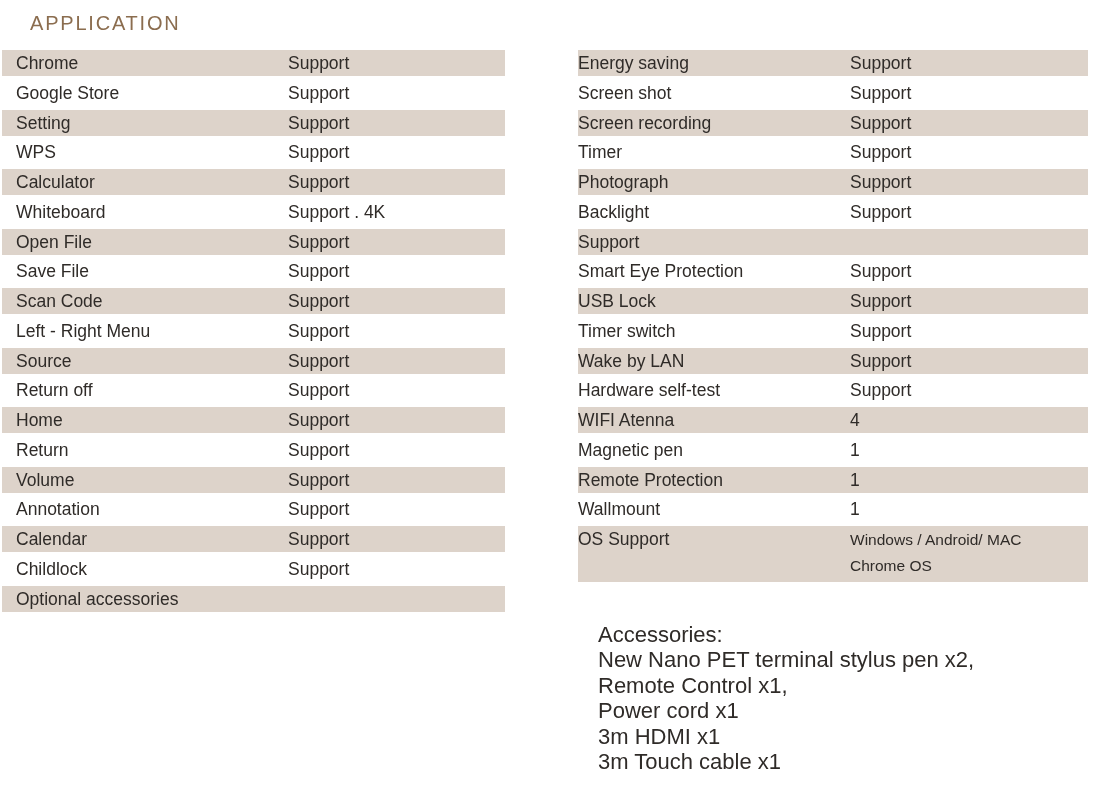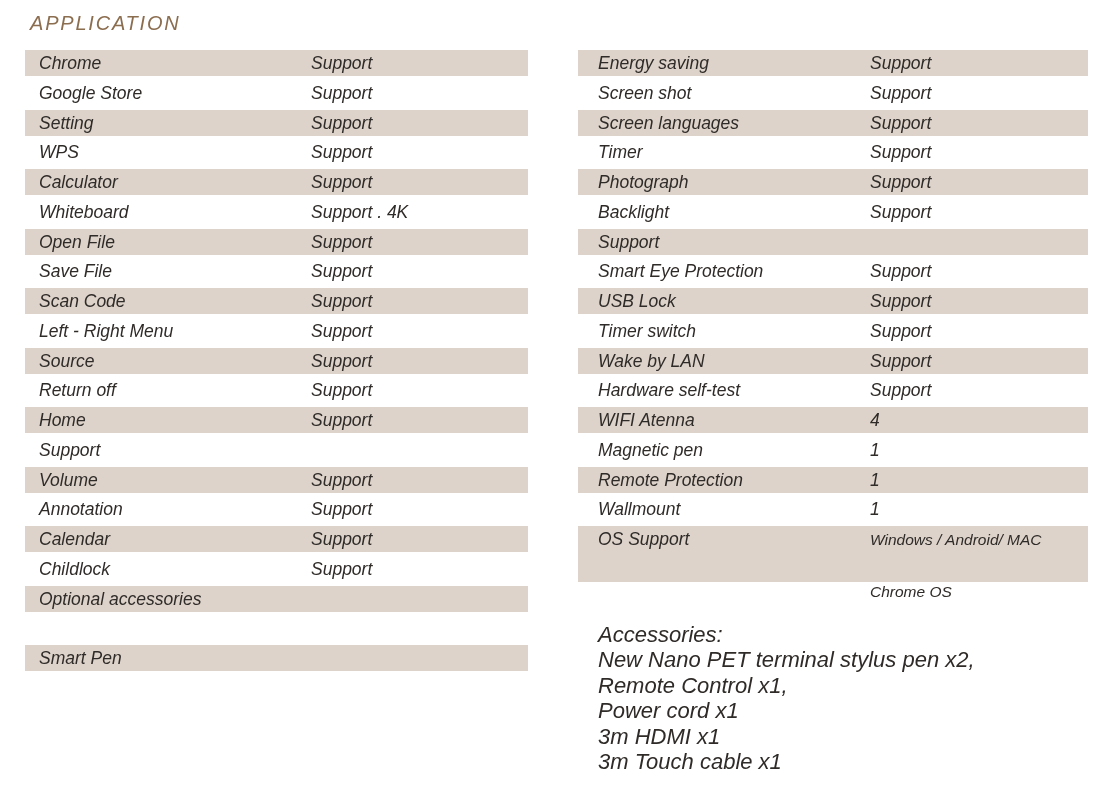--- a/index.html
+++ b/index.html
@@ -9,57 +9,55 @@
   }
   *{ margin:0; padding:0; box-sizing:border-box; }
   html,body{ background:#ffffff; }
   body{ font-family:"Liberation Sans", sans-serif; color:var(--text); }
   .page{
     position:relative;
     width:1099px;
     height:785px;
     background:#ffffff;
     overflow:hidden;
-    font-style:italic;
   }
   .title{
     position:absolute;
     left:30px; top:12px;
     font-size:20px;
     font-weight:400;
     letter-spacing:1.8px;
     color:var(--brown);
   }
   .table{
     position:absolute;
     top:50px;
   }
-  .table.left{ left:25px; width:503px; }
+  .table.left{ left:2px; width:503px; }
   .table.right{ left:578px; width:510px; }
   .row{
     display:flex;
     height:26px;
     margin-bottom:3.75px;
     line-height:26px;
     font-size:17.5px;
   }
   .table .row:nth-child(odd){ background:var(--beige); }
   .table.left  .row{ padding-left:14px; }
-  .table.right .row{ padding-left:20px; }
+  .table.right .row{ }
   .cell.label{ width:272px; flex:none; white-space:nowrap; overflow:visible; }
   .cell.value{ flex:1; white-space:nowrap; }
   .row.tall{ height:55.5px; }
   .value-multi{
     flex:1;
     display:flex;
     flex-direction:column;
     font-size:15.5px;
     line-height:25.5px;
     padding-top:1px;
-    gap:26px;
   }
   .value-multi .vline{ display:block; white-space:nowrap; }
   .accessories{
     position:absolute;
     left:598px;
     top:622px;
     width:480px;
   }
   .acc-line{
     font-size:22px;
@@ -119,20 +117,21 @@
       </div>
       <div class="row">
         <span class="cell label">Return off</span>
         <span class="cell value">Support</span>
       </div>
       <div class="row">
         <span class="cell label">Home</span>
         <span class="cell value">Support</span>
       </div>
       <div class="row">
+        <span class="cell label">Return</span>
         <span class="cell value">Support</span>
       </div>
       <div class="row">
         <span class="cell label">Volume</span>
         <span class="cell value">Support</span>
       </div>
       <div class="row">
         <span class="cell label">Annotation</span>
         <span class="cell value">Support</span>
       </div>
@@ -144,36 +143,32 @@
         <span class="cell label">Childlock</span>
         <span class="cell value">Support</span>
       </div>
       <div class="row">
         <span class="cell label">Optional accessories</span>
         <span class="cell value"></span>
       </div>
       <div class="row">
         <span class="cell value"></span>
       </div>
-      <div class="row">
-        <span class="cell label">Smart Pen</span>
-        <span class="cell value"></span>
-      </div>
     </section>
   <section class="table right" id="right-table">
       <div class="row">
         <span class="cell label">Energy saving</span>
         <span class="cell value">Support</span>
       </div>
       <div class="row">
         <span class="cell label">Screen shot</span>
         <span class="cell value">Support</span>
       </div>
       <div class="row">
-        <span class="cell label">Screen languages</span>
+        <span class="cell label">Screen recording</span>
         <span class="cell value">Support</span>
       </div>
       <div class="row">
         <span class="cell label">Timer</span>
         <span class="cell value">Support</span>
       </div>
       <div class="row">
         <span class="cell label">Photograph</span>
         <span class="cell value">Support</span>
       </div>

